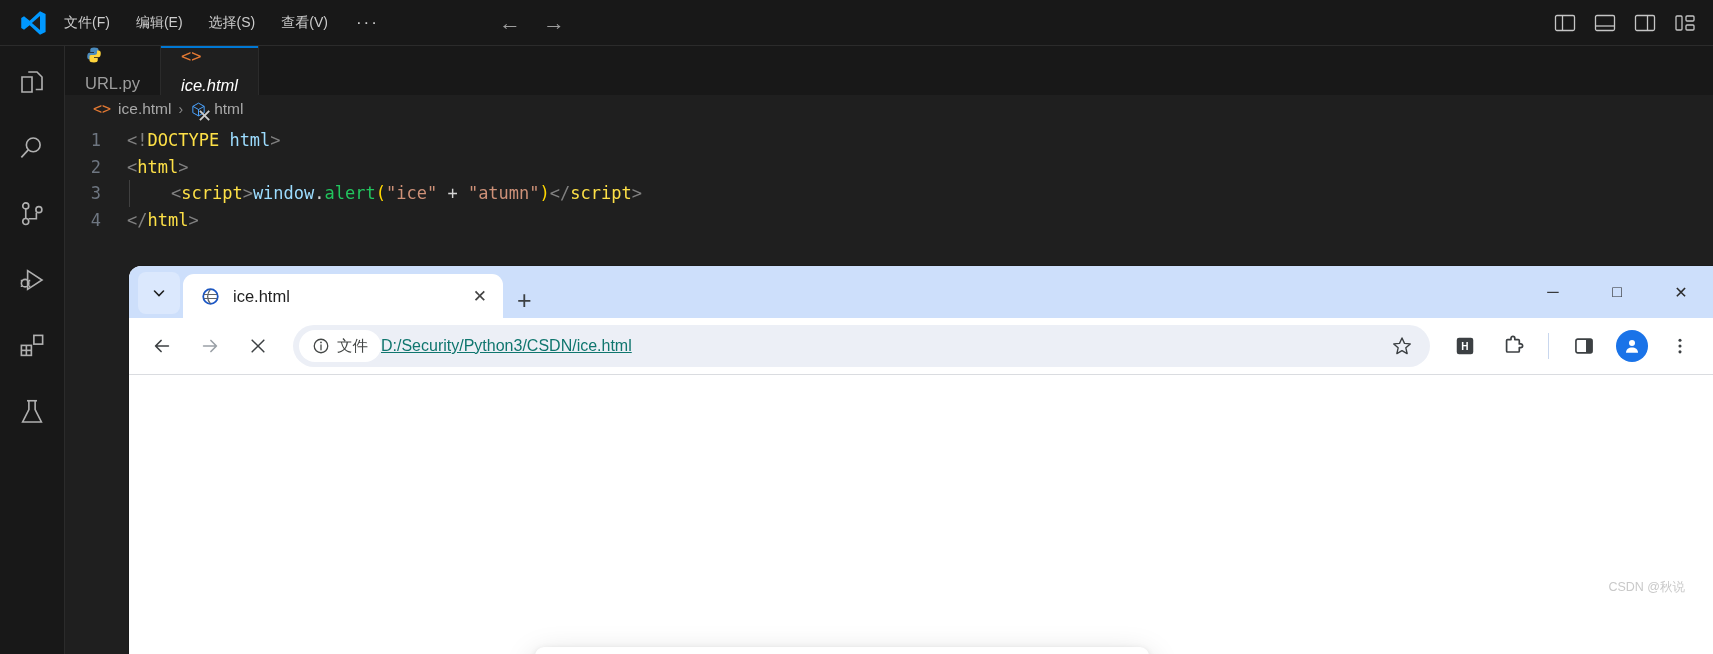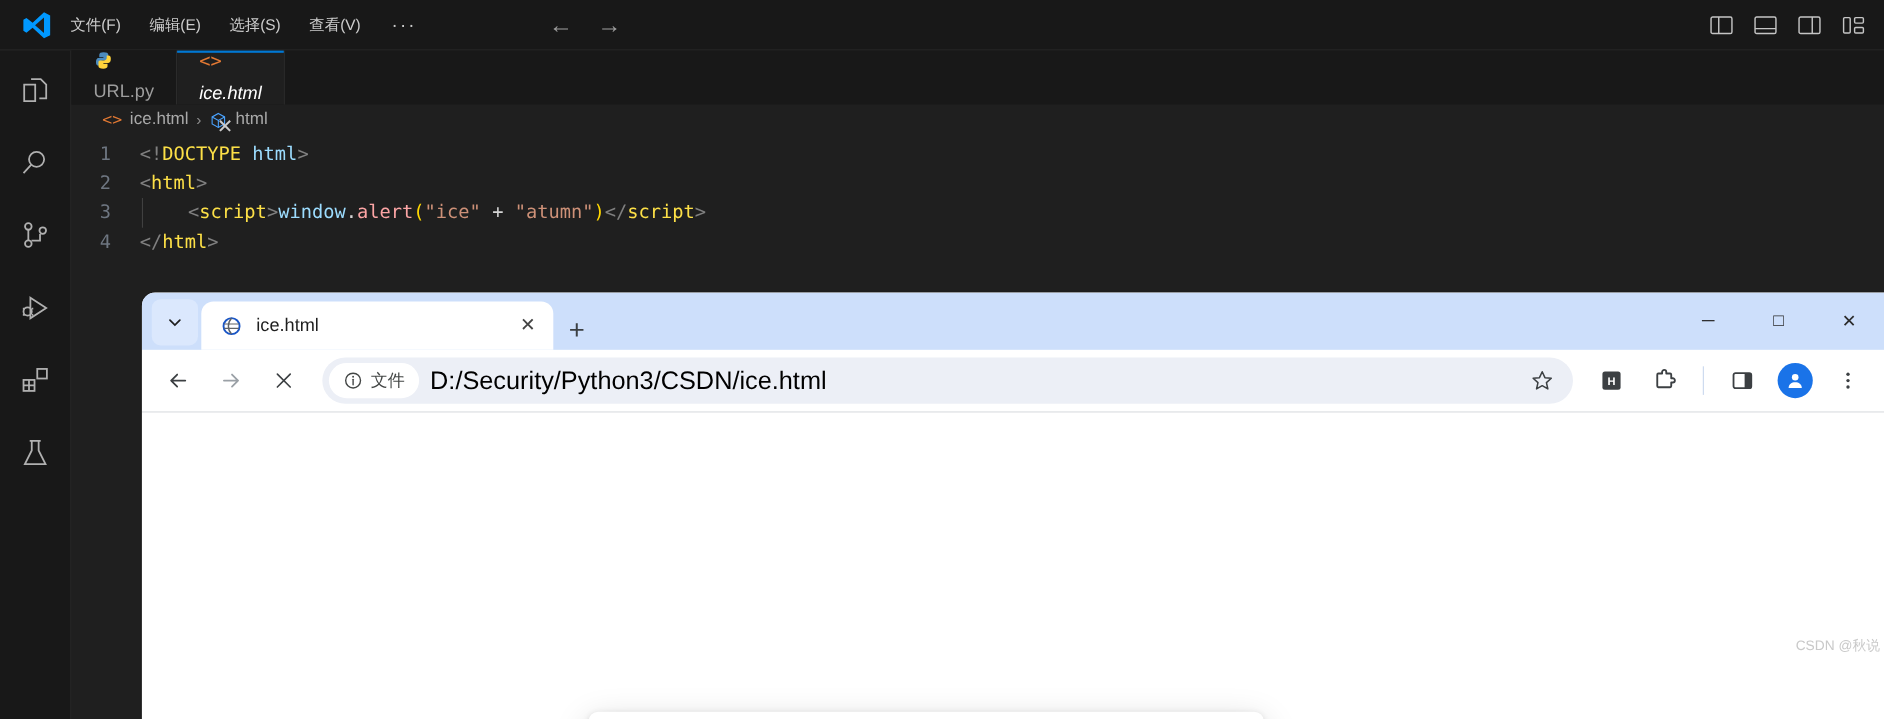--- a/index.html
+++ b/index.html
@@ -67,21 +67,21 @@
   #code {
     font-family: "DejaVu Sans Mono", "Liberation Mono", monospace;
     font-size: 17px; line-height: 26.5px; padding-top: 4px;
   }
   .cl { display: flex; }
   .ln { width: 62px; text-align: right; color: #6e7681; padding-right: 26px; flex: none; user-select: none; }
   .ind { border-left: 1px solid #404040; margin-left: 2px; padding-left: 0; }
   .c-tag   { color: #fde047; }
   .c-angle { color: #808080; }
   .c-name  { color: #9cdcfe; }
-  .c-fn    { color: #fca5a5; }
+  .c-fn    { color: #22c55e; }
   .c-str   { color: #ce9178; }
   .c-par   { color: #ffd700; }
   .c-op    { color: #d4d4d4; }
   .c-white { color: #d4d4d4; }
 
   
   #chrome {
     position: absolute; left: 129px; top: 266px; width: 1584px; height: 388px;
     background: #ffffff; border-top-left-radius: 12px; overflow: hidden;
     box-shadow: 0 0 0 1px rgba(0,0,0,.12);
@@ -100,44 +100,44 @@
   #chrome-tab-title { font-size: 16.5px; color: #1f1f1f; flex: 1; white-space: nowrap; }
   #chrome-tab-close { font-size: 17px; color: #444; padding: 4px; }
   #new-tab-btn { margin: 0 0 8px 14px; font-size: 25px; color: #3c4043; line-height: 20px; cursor: pointer; }
   #win-controls { position: absolute; right: 0; bottom: 4px; display: flex; }
   .win-btn { width: 64px; height: 44px; display: flex; align-items: center; justify-content: center; color: #2b2b2b; cursor: pointer; }
 
   #chrome-toolbar { height: 56px; background: #ffffff; display: flex; align-items: center; padding: 0 12px; gap: 6px; }
   .tb-btn { width: 42px; height: 42px; border-radius: 50%; display: flex; align-items: center; justify-content: center; cursor: pointer; color: #3c4043; }
   #omnibox {
     flex: 1; height: 42px; background: #eceff6; border-radius: 21px;
-    display: flex; align-items: center; padding: 0 8px 0 6px; margin: 0 8px; gap: 10px;
+    display: flex; align-items: center; padding: 0 8px 0 6px; margin: 0 8px; 
   }
   #file-chip {
     height: 32px; background: #ffffff; border-radius: 16px; display: flex;
     align-items: center; gap: 7px; padding: 0 13px; color: #444746; font-size: 15.5px; cursor: pointer;
   }
-  #omnibox-url { flex: 1; font-size: 23px; color: #000000; white-space: nowrap; }
+  #omnibox-url { flex: 1; font-size: 16px; color: #0f766e; white-space: nowrap; text-decoration: underline; }
   #star-btn { width: 40px; height: 40px; display: flex; align-items: center; justify-content: center; cursor: pointer; }
   .tb-sep { width: 1px; height: 26px; background: #c9d7ee; margin: 0 8px; }
   #avatar { width: 32px; height: 32px; border-radius: 50%; background: #1a73e8; display: flex; align-items: center; justify-content: center; cursor: pointer; }
 
   #chrome-content { position: absolute; top: 108px; left: 0; right: 0; bottom: 0; background: #ffffff; border-top: 1px solid #dadce0; }
 
   
   #alert-dialog {
     position: absolute; left: 406px; top: 272px; width: 614px; height: 200px;
     background: #ffffff; border-radius: 9px;
     box-shadow: 0 2px 6px rgba(0,0,0,.12), 0 10px 32px rgba(0,0,0,.18);
     padding: 26px 30px 0 26px;
   }
 
   
   #watermark {
-    position: absolute; right: 4px; bottom: 58px;
+    position: absolute; right: 28px; bottom: 58px;
     font-size: 12.5px; color: #c9c9c9; pointer-events: none;
   }
 </style>
 </head>
 <body>
 
 <div id="vscode">
 
   <div id="titlebar">
     <svg id="vs-logo" viewBox="0 0 100 100">

